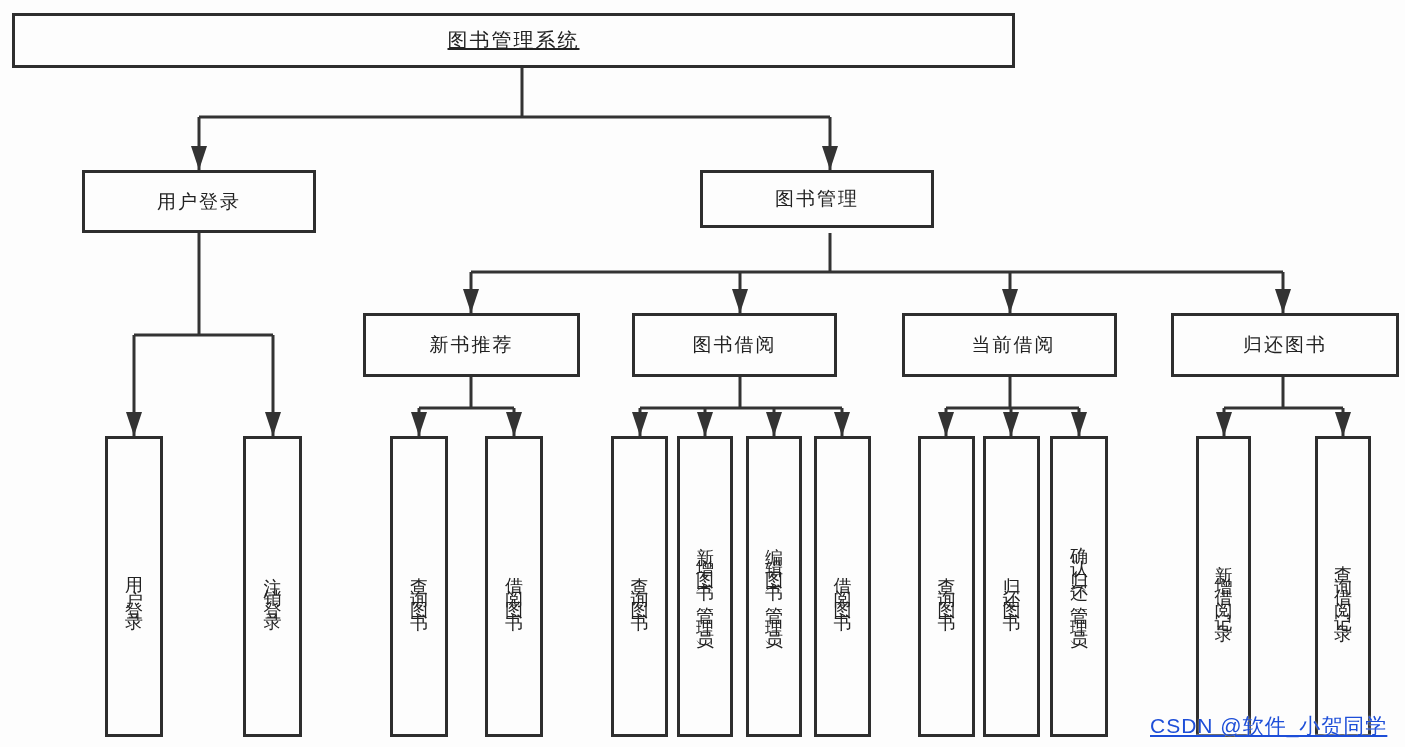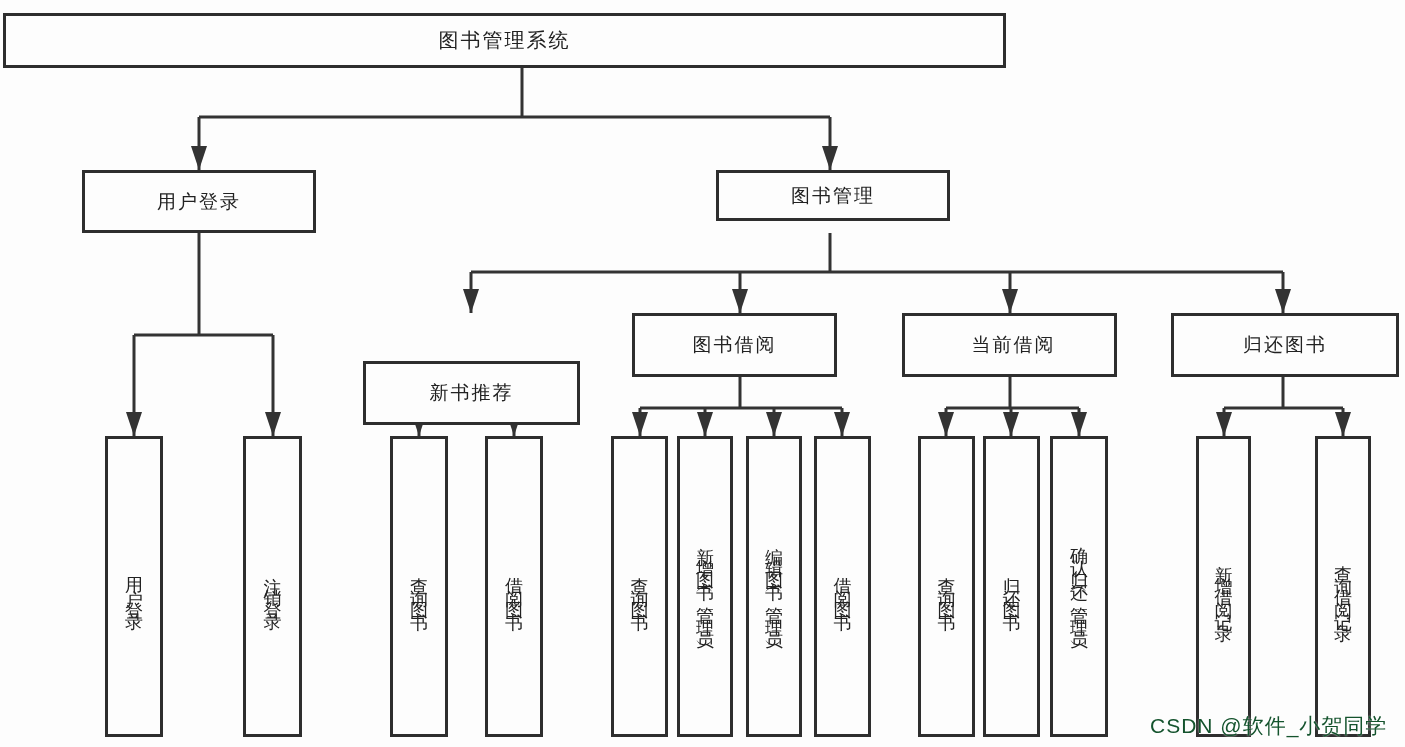--- a/index.html
+++ b/index.html
@@ -23,48 +23,49 @@
   .hnode{font-size:19px;letter-spacing:2px;}
   .vnode{
     font-size:18px;
     writing-mode:vertical-rl;
     text-orientation:mixed;
     letter-spacing:12px;
     line-height:1;
     top:436px;height:301px;
   }
   
-  .n-root{left:3px;top:13px;width:1003px;height:55px;font-size:20px;}
+  .n-root{left:12px;top:13px;width:1003px;height:55px;font-size:20px;text-decoration:underline;}
   .n-user-login{left:82px;top:170px;width:234px;height:63px;}
-  .n-book-mgmt{left:716px;top:170px;width:234px;height:51px;}
-  .n-new-rec{left:363px;top:313px;width:217px;height:64px;margin-top:48px;}
+  .n-book-mgmt{left:700px;top:170px;width:234px;height:58px;}
+  .n-new-rec{left:363px;top:313px;width:217px;height:64px;}
   .n-bk-borrow{left:632px;top:313px;width:205px;height:64px;}
   .n-cur-borrow{left:902px;top:313px;width:215px;height:64px;padding-left:8px;}
   .n-rec-log{left:1171px;top:313px;width:228px;height:64px;}
   .l-ul1{left:105px;width:58px;}
   .l-ul2{left:243px;width:59px;}
   .l-nr1{left:390px;width:58px;}
   .l-nr2{left:485px;width:58px;}
   .l-bb1{left:611px;width:57px;}
   .l-bb2{left:677px;width:56px;}
   .l-bb3{left:746px;width:56px;}
   .l-bb4{left:814px;width:57px;}
   .l-cb1{left:918px;width:57px;}
   .l-cb2{left:983px;width:57px;}
   .l-cb3{left:1050px;width:58px;}
   .l-br1{left:1196px;width:55px;}
   .l-br2{left:1315px;width:56px;}
   #watermark{
     position:absolute;left:1150px;top:712px;
     z-index:5;
     font-size:21px;
-    color:#14532d;
+    color:#1d4ed8;
     letter-spacing:1px;
     text-shadow:0 0 2px rgba(255,255,255,0.9);
     white-space:nowrap;
+    text-decoration:underline;
   }
 </style>
 </head>
 <body>
 
 <div id="stage">
 
   <svg id="connectors" viewBox="0 0 1405 747" xmlns="http://www.w3.org/2000/svg">
     <defs>
       <marker id="arrow" markerUnits="userSpaceOnUse" markerWidth="26" markerHeight="18" refX="24" refY="8" orient="auto">

